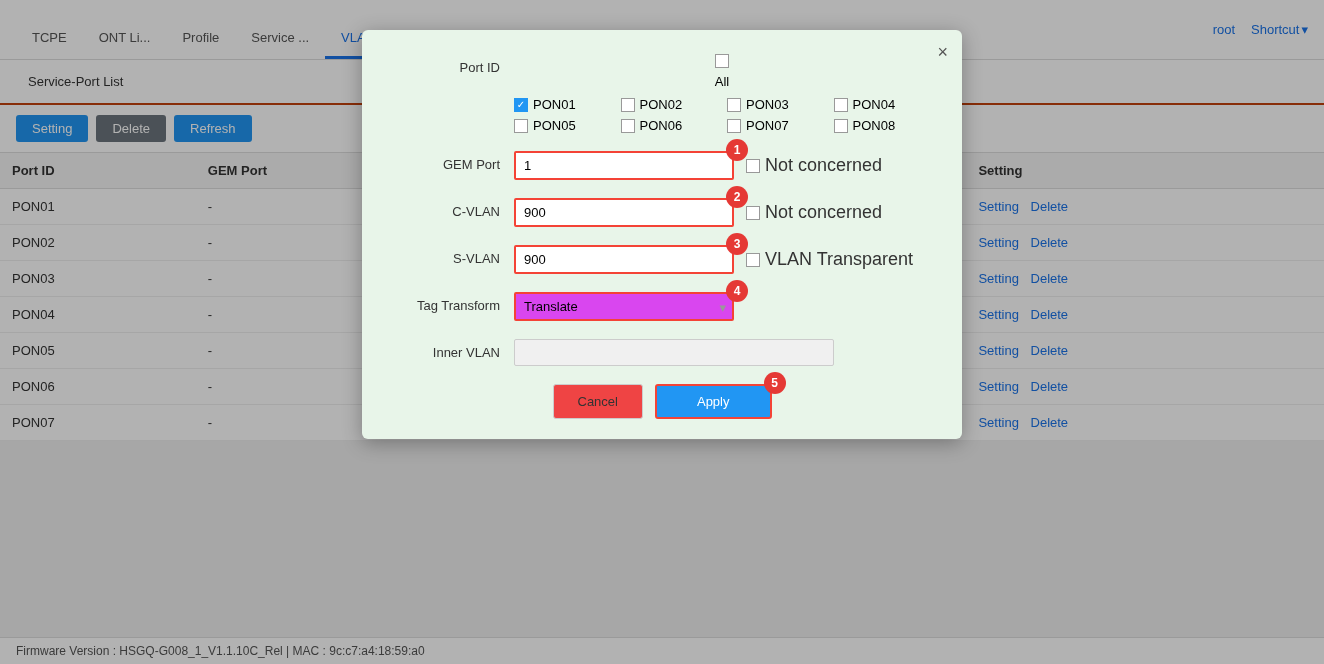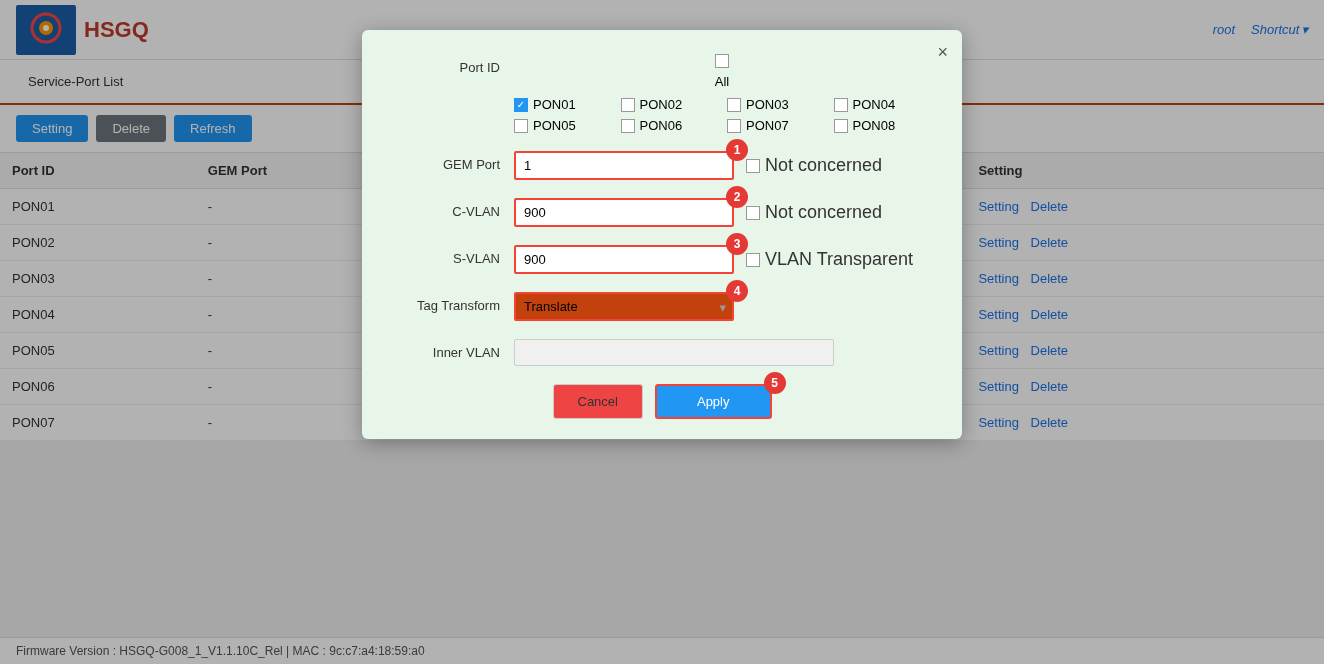--- a/index.html
+++ b/index.html
@@ -6,21 +6,21 @@
     body { font-family: Arial, sans-serif; font-size: 13px; background: #f0f0f0; overflow: hidden; width: 1324px; height: 664px; }
 
     
     .header { background: #fff; height: 60px; display: flex; align-items: center; border-bottom: 1px solid #ddd; padding: 0 16px; position: relative; }
     .logo-area { display: flex; align-items: center; gap: 8px; margin-right: auto; }
     .logo-box { width: 60px; height: 50px; background: #1a5fa8; display: flex; align-items: center; justify-content: center; border-radius: 2px; }
     .logo-text { color: #c0392b; font-size: 22px; font-weight: bold; }
     .nav-tabs { display: flex; align-items: flex-end; height: 100%; gap: 0; }
     .nav-tab { padding: 0 16px; height: 40px; display: flex; align-items: center; cursor: pointer; font-size: 13px; color: #555; border-bottom: 3px solid transparent; }
     .nav-tab.active { color: #1a73e8; border-bottom-color: #1a73e8; }
-    .nav-tab-right { margin-left: auto; display: flex; align-items: flex-start; gap: 16px; font-style: italic; }
+    .nav-tab-right { margin-left: auto; display: flex; align-items: flex-start; gap: 16px; }
     .nav-user { color: #1a73e8; font-size: 13px; }
     .nav-shortcut { color: #1a73e8; font-size: 13px; display: flex; align-items: center; gap: 2px; cursor: pointer; }
 
     
     .sub-header { background: #fff; height: 45px; display: flex; align-items: center; padding: 0 16px; border-bottom: 2px solid #c2410c; gap: 24px; }
     .sub-tab { padding: 6px 12px; font-size: 13px; color: #333; cursor: pointer; }
     .sub-tab.active { color: #1a73e8; border-bottom: 2px solid #1a73e8; }
 
     
     .toolbar { padding: 10px 16px; display: flex; gap: 8px; background: #fff; border-bottom: 1px solid #ddd; }
@@ -56,21 +56,21 @@
     .port-item { display: flex; align-items: center; gap: 5px; font-size: 13px; }
 
     
     .cb { width: 14px; height: 14px; border: 1px solid #999; background: #fff; display: inline-flex; align-items: center; justify-content: center; flex-shrink: 0; }
     .cb.checked { background: #2196f3; border-color: #2196f3; }
     .cb.checked::after { content: '✓'; color: #fff; font-size: 10px; }
 
     
     .form-input { border: 2px solid #f44336; border-radius: 2px; padding: 5px 8px; font-size: 13px; background: #fff; width: 220px; }
     .form-input.no-border { border: 1px solid #ccc; border-radius: 2px; padding: 5px 8px; font-size: 13px; background: #f0f0f0; width: 220px; }
-    .form-select { border: 2px solid #f44336; border-radius: 2px; padding: 5px 28px 5px 8px; font-size: 13px; background: #c2410c; width: 220px; appearance: none; cursor: pointer; }
+    .form-select { border: 2px solid #f44336; border-radius: 2px; padding: 5px 28px 5px 8px; font-size: 13px; background: #d946ef; width: 220px; appearance: none; cursor: pointer; }
     .select-wrapper { position: relative; width: 220px; }
     .select-wrapper::after { content: '▾'; position: absolute; right: 8px; top: 50%; transform: translateY(-50%); color: #999; pointer-events: none; }
 
     
     .badge { background: #e53935; color: #fff; border-radius: 50%; width: 22px; height: 22px; display: inline-flex; align-items: center; justify-content: center; font-size: 12px; font-weight: bold; margin-left: 4px; vertical-align: middle; }
 
     
     .not-concerned { display: flex; align-items: center; gap: 5px; font-size: 18px; color: #333; white-space: nowrap; }
 
     
@@ -79,31 +79,20 @@
     .btn-apply { padding: 8px 40px; border: 2px solid #f44336; background: #2196f3; color: #fff; border-radius: 3px; font-size: 13px; cursor: pointer; }
 
     
     .badge-wrapper { position: relative; display: inline-block; }
     .floating-badge { position: absolute; right: -14px; top: -12px; }
   </style>
 </head>
 <body>
 
 <div class="header">
-  <div class="logo-area">
-    <div class="logo-box">
-      <svg width="44" height="44" viewBox="0 0 44 44">
-        <rect width="44" height="44" fill="#1a5fa8"></rect>
-        <circle cx="22" cy="20" r="14" fill="none" stroke="#ff4444" stroke-width="3"></circle>
-        <circle cx="22" cy="20" r="7" fill="#ff9900"></circle>
-        <circle cx="22" cy="20" r="3" fill="#fff"></circle>
-      </svg>
-    </div>
-    <span class="logo-text">HSGQ</span>
-  </div>
   <div class="nav-tabs">
     <div class="nav-tab">TCPE</div>
     <div class="nav-tab">ONT Li...</div>
     <div class="nav-tab">Profile</div>
     <div class="nav-tab">Service ...</div>
     <div class="nav-tab active">VLAN</div>
     <div class="nav-tab">Advanced</div>
   </div>
   <div class="nav-tab-right">
     <span class="nav-user">root</span>

